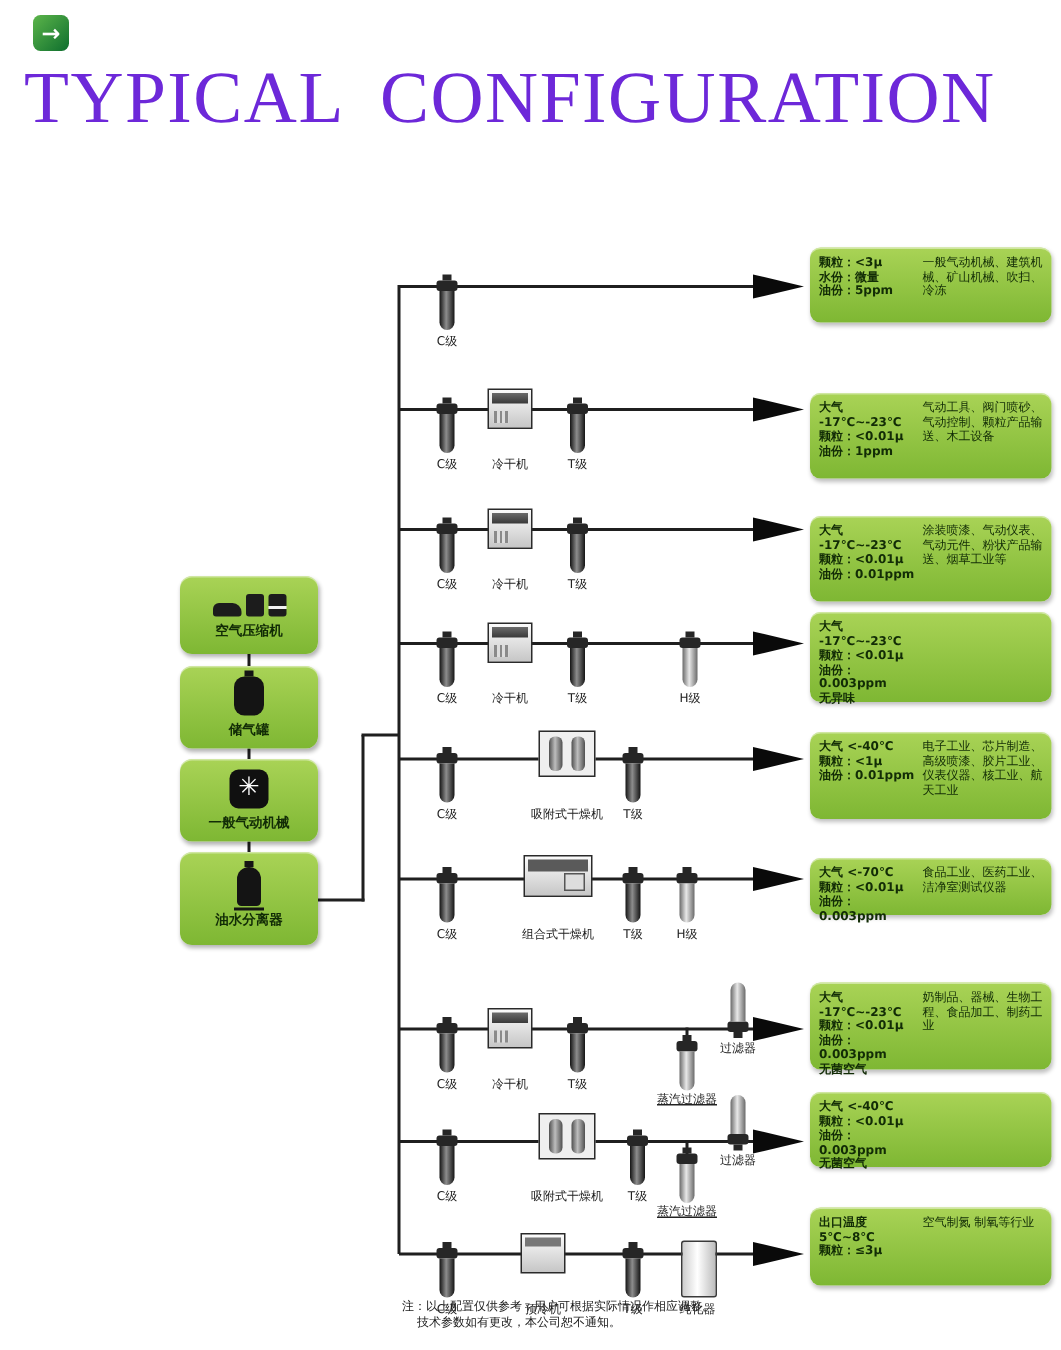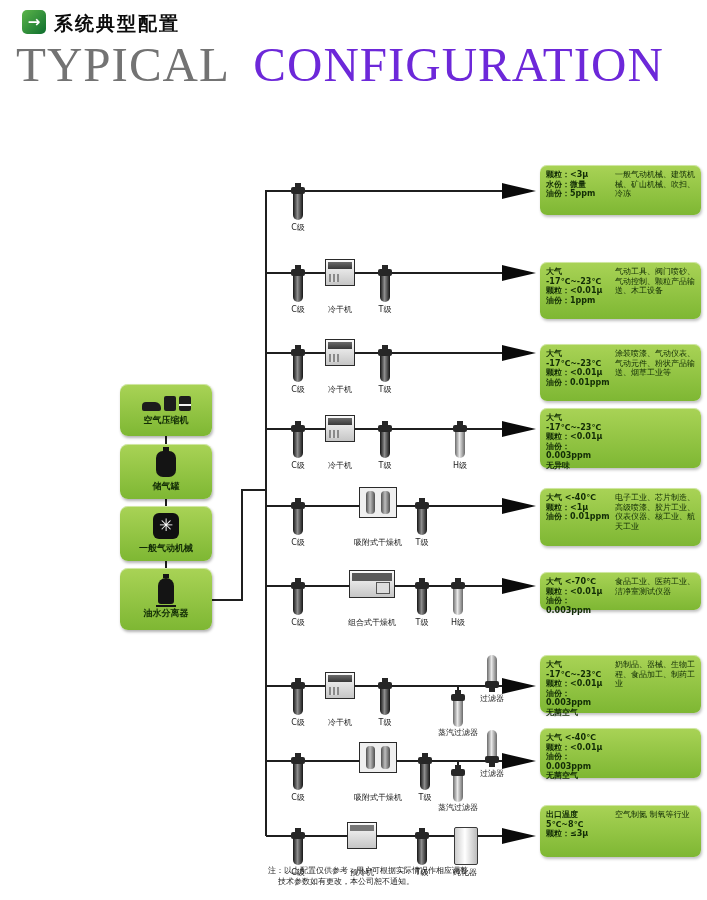--- a/index.html
+++ b/index.html
@@ -7,32 +7,32 @@
           font-family:"DejaVu Sans", sans-serif; color:#111; }
 
   
   .hdr-icon { position:absolute; left:22px; top:10px; width:24px; height:24px; border-radius:5px;
               background:linear-gradient(135deg,#5cb54a,#0e6e2e); color:#fff; display:flex;
               align-items:center; justify-content:center; font-size:15px; font-weight:bold; }
   .subtitle { position:absolute; left:54px; top:11px; font-size:19px; font-weight:bold;
               letter-spacing:2px; color:#0c0c0c; }
   .title { position:absolute; left:16px; top:36px; margin:0; font-family:"Liberation Serif", serif;
            font-weight:normal; font-size:49px; letter-spacing:1px; white-space:nowrap; }
-  .t-black { color:#737373; }
+  .t-black { color:#6d28d9; }
   .t-green { color:#6d28d9; margin-left:12px; }
 
   
   .line { position:absolute; background:#1f1f1f; }
   .row  { position:absolute; left:266px; width:274px; height:100px; }
   .pipe { position:absolute; left:0; top:44px; height:2px; background:#1f1f1f; }
   .arrow { position:absolute; left:236px; top:37px; width:0; height:0;
            border-left:34px solid #0a0a0a; border-top:8px solid transparent; border-bottom:8px solid transparent; }
   .eq-label { position:absolute; top:78px; width:56px; margin-left:-28px; text-align:center;
               font-size:8px; color:#222; line-height:1.1; }
-  .label-low  { top:88px; }
+  .label-low  { top:88px;text-decoration:underline; }
   .label-high { top:54px; }
 
   
   .filter { position:absolute; top:41px; width:14px; height:7px; margin-left:-7px;
             background:#262626; border-radius:2px; }
   .filter::before { content:""; position:absolute; left:4px; top:-4px; width:6px; height:4px; background:#262626; }
   .filter::after  { content:""; position:absolute; left:2px; top:7px; width:10px; height:26px;
                     background:linear-gradient(90deg,#141414,#8d8d8d 45%,#141414); border-radius:0 0 5px 5px; }
   .filter-light::after { background:linear-gradient(90deg,#6a6a6a,#e8e8e8 45%,#6a6a6a); }
   .filter-steam { top:53px; }
@@ -93,21 +93,20 @@
   .fn2 { padding-left:10px; }
 </style>
 </head>
 <body>
 
 <div class="page">
 
   <div class="hdr-icon">
     <span>→</span>
   </div>
-  <div class="subtitle">系统典型配置</div>
   <h1 class="title">
     <span class="t-black">TYPICAL</span>
     <span class="t-green">CONFIGURATION</span>
   </h1>
 
   <div class="line" style="left:265px;top:190px;width:2px;height:646px"></div>
   <div class="line" style="left:212px;top:599px;width:31px;height:2px"></div>
   <div class="line" style="left:241px;top:490px;width:2px;height:111px"></div>
   <div class="line" style="left:241px;top:489px;width:25px;height:2px"></div>
   <div class="line" style="left:165px;top:436px;width:2px;height:8px"></div>

